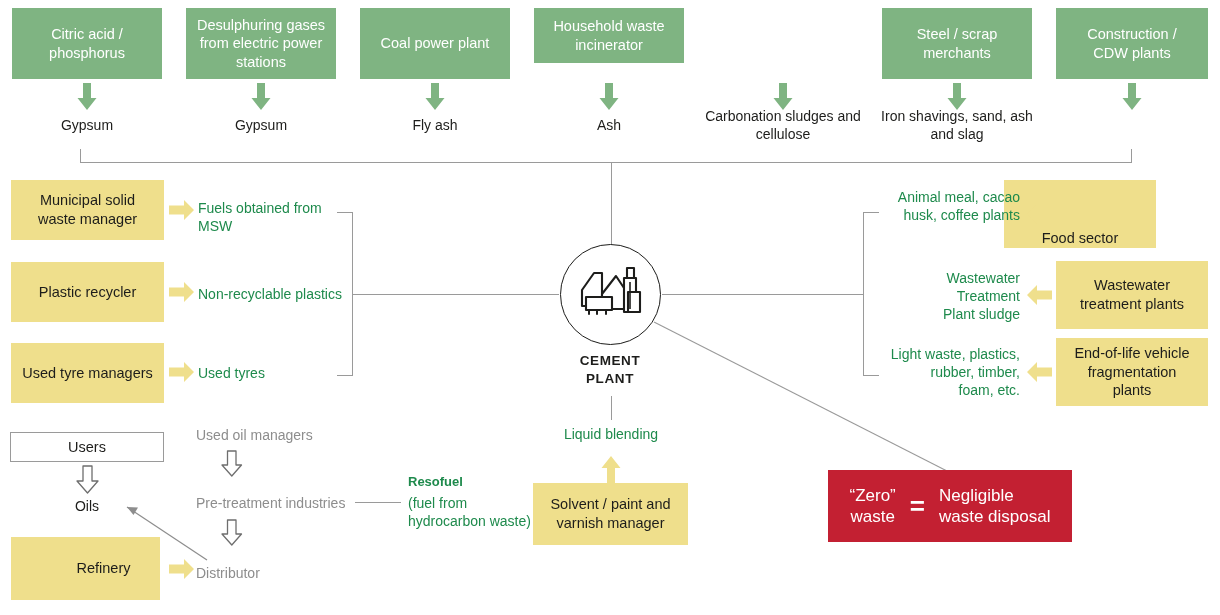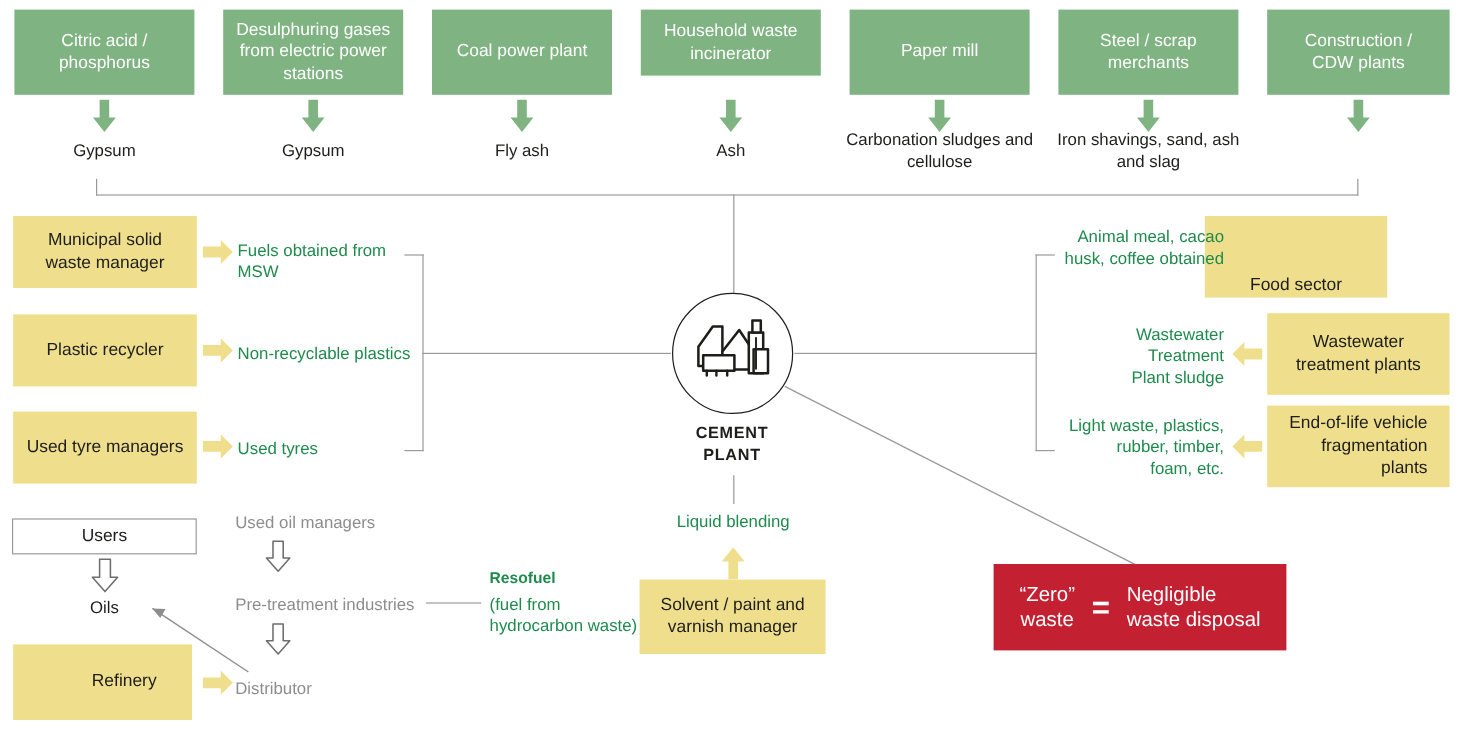--- a/index.html
+++ b/index.html
@@ -114,23 +114,20 @@
 from electric power
 stations</span>
   </div>
   <div class="abs box green-box" style="left:360px;top:8px;width:150px;height:71px;">
     <span style="white-space:pre-line;">Coal power plant</span>
   </div>
   <div class="abs box green-box" style="left:534px;top:8px;width:150px;height:55px;">
     <span style="white-space:pre-line;">Household waste
 incinerator</span>
   </div>
-  <div class="abs box green-box" style="left:708px;top:8px;width:150px;height:71px;">
-    <span style="white-space:pre-line;">Paper mill</span>
-  </div>
   <div class="abs box green-box" style="left:882px;top:8px;width:150px;height:71px;">
     <span style="white-space:pre-line;">Steel / scrap
 merchants</span>
   </div>
   <div class="abs box green-box" style="left:1056px;top:8px;width:152px;height:71px;">
     <span style="white-space:pre-line;">Construction /
 CDW plants</span>
   </div>
 
   <div class="abs arrow-down-green" style="left:74px;top:83px;">
@@ -221,21 +218,21 @@
   <div class="abs hline" style="left:352px;top:294px;width:207px;"></div>
 
   <div class="abs box yellow-box" style="left:1004px;top:180px;width:152px;height:68px;align-items:flex-end;">
     <span style="white-space:pre-line;">Food sector</span>
   </div>
   <div class="abs box yellow-box" style="left:1056px;top:261px;width:152px;height:68px;">
     <span style="white-space:pre-line;">Wastewater
 treatment plants</span>
   </div>
   <div class="abs box yellow-box" style="left:1056px;top:338px;width:152px;height:68px;">
-    <span style="white-space:pre-line;text-align:right;">End-of-life vehicle
+    <span style="white-space:pre-line;">End-of-life vehicle
 fragmentation
 plants</span>
   </div>
 
   <div class="abs arrow-yellow" style="left:1026px;top:202px;">
     <svg width="26" height="24" viewBox="0 0 26 24">
         <path d="M26 7.5 h-15 V2 L1 12 11 22 v-5.5 h15 Z" fill="#efdf8c"></path>
       </svg>
   </div>
   <div class="abs arrow-yellow" style="left:1026px;top:283px;">
@@ -243,21 +240,21 @@
         <path d="M26 7.5 h-15 V2 L1 12 11 22 v-5.5 h15 Z" fill="#efdf8c"></path>
       </svg>
   </div>
   <div class="abs arrow-yellow" style="left:1026px;top:360px;">
     <svg width="26" height="24" viewBox="0 0 26 24">
         <path d="M26 7.5 h-15 V2 L1 12 11 22 v-5.5 h15 Z" fill="#efdf8c"></path>
       </svg>
   </div>
 
   <div class="lbl lbl-green lbl-right" style="left:880px;top:188px;width:140px;white-space:pre-line;">Animal meal, cacao
-husk, coffee obtained</div>
+husk, coffee plants</div>
   <div class="lbl lbl-green lbl-right" style="left:880px;top:269px;width:140px;white-space:pre-line;">Wastewater Treatment
 Plant sludge</div>
   <div class="lbl lbl-green lbl-right" style="left:880px;top:345px;width:140px;white-space:pre-line;">Light waste, plastics,
 rubber, timber,
 foam, etc.</div>
 
   <div class="abs vline" style="left:863px;top:212px;height:164px;"></div>
   <div class="abs hline" style="left:863px;top:212px;width:16px;"></div>
   <div class="abs hline" style="left:863px;top:375px;width:16px;"></div>
   <div class="abs hline" style="left:662px;top:294px;width:202px;"></div>

